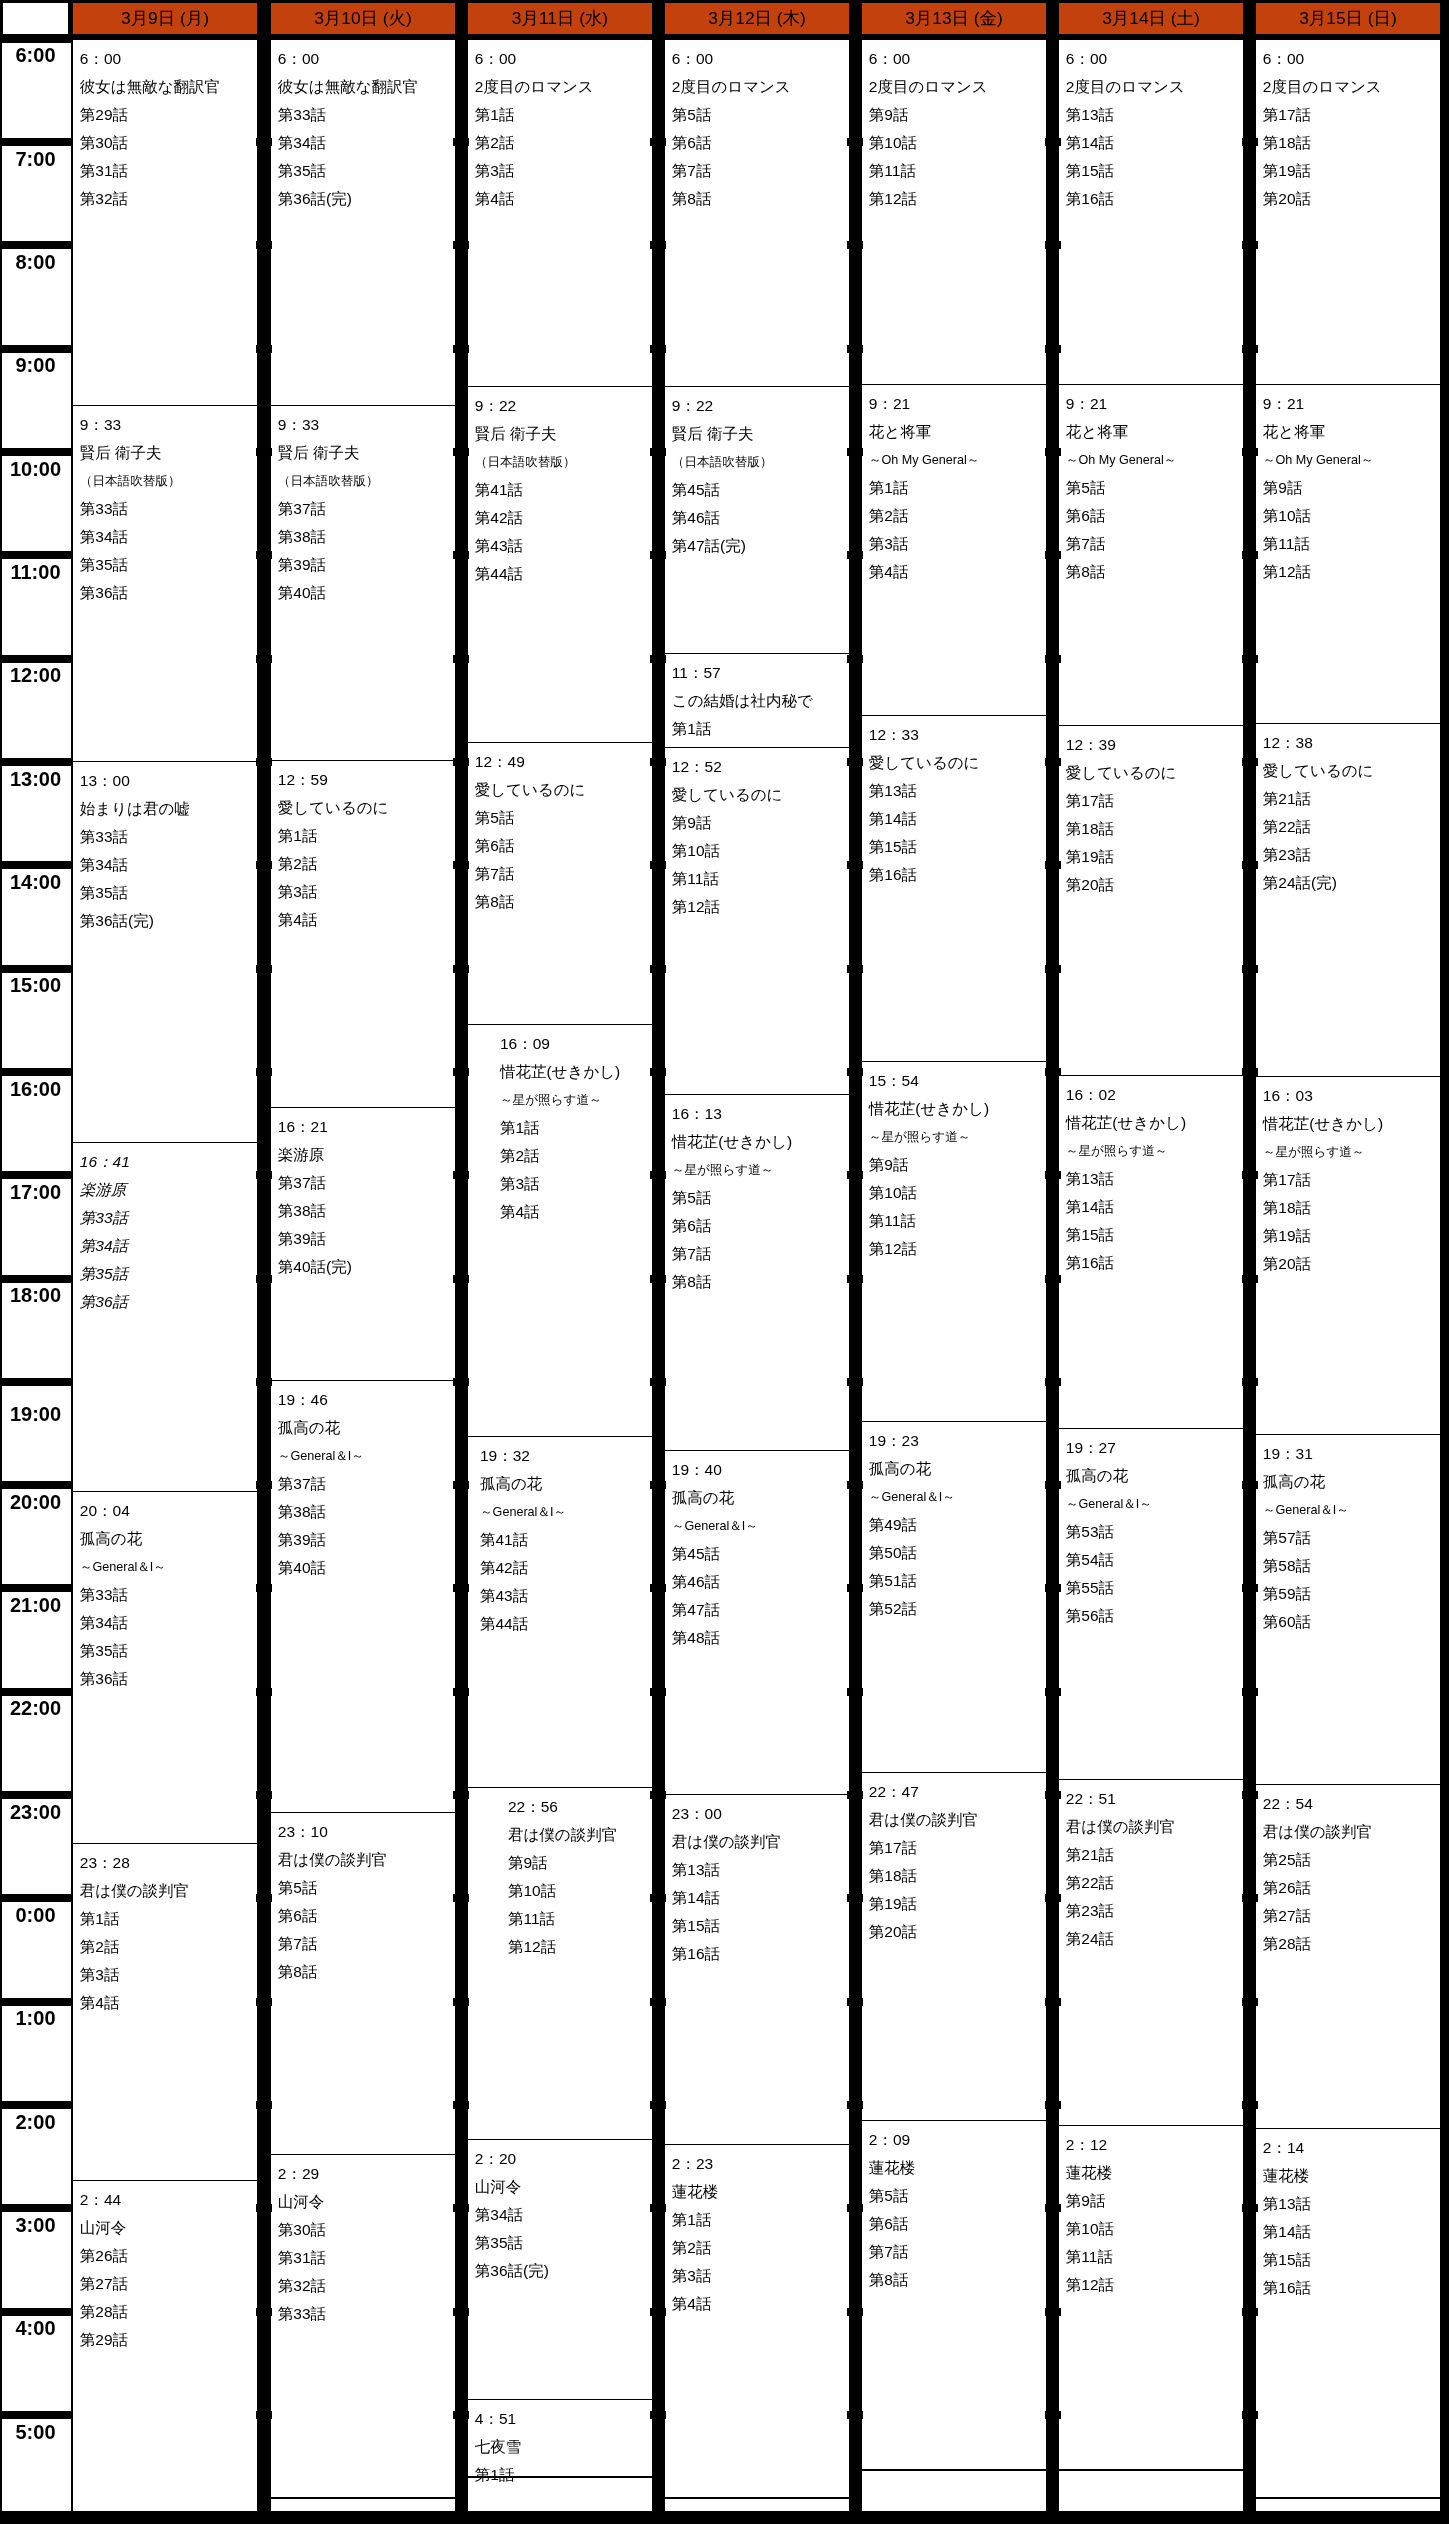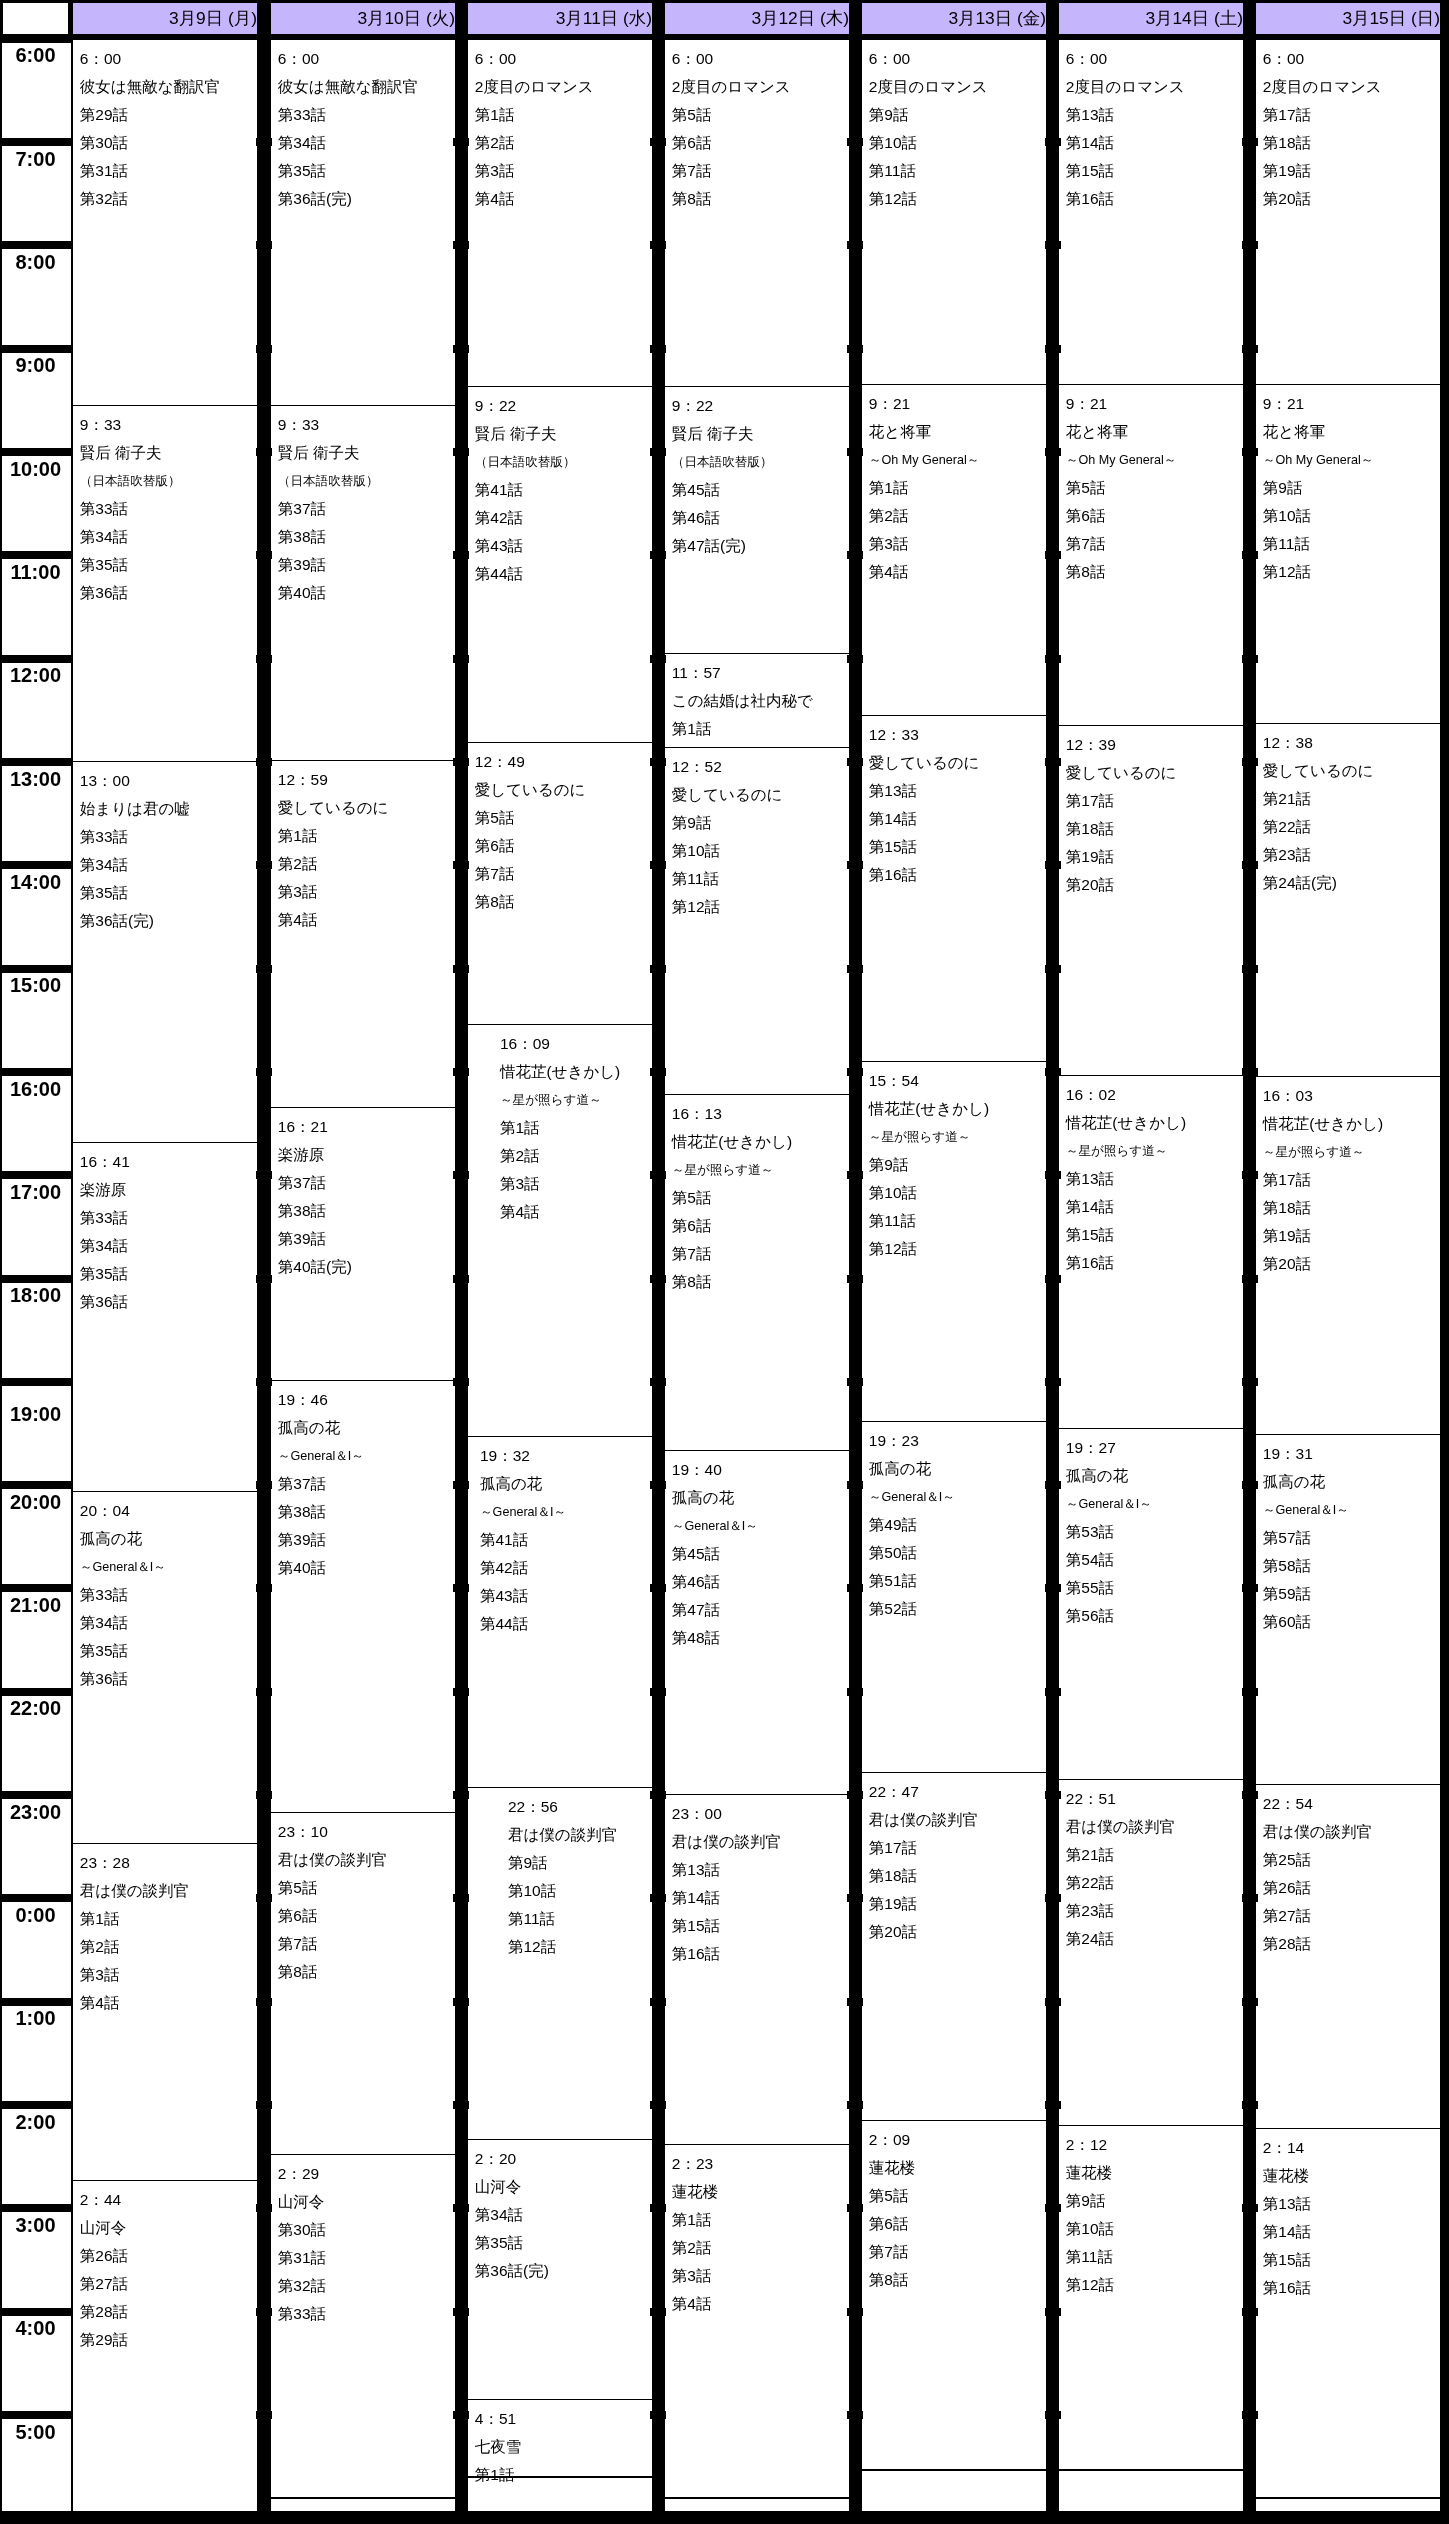--- a/index.html
+++ b/index.html
@@ -5,22 +5,22 @@
   html,body{margin:0;padding:0;background:#000;}
   .board{
     position:relative;width:1449px;height:2525px;background:#000;
     font-family:"Liberation Sans", sans-serif;color:#000;overflow:hidden;
   }
   .corner-cell{position:absolute;left:1.9px;top:1.9px;width:65px;height:31px;background:#fff;border:1.9px solid #000;}
   .gutter-bg{position:absolute;left:1.9px;top:39px;width:69px;height:2479px;background:#fff;}
   .gbar{position:absolute;left:0;width:74px;height:7.7px;background:#000;}
   .glabel{position:absolute;left:0;width:71px;text-align:center;font-weight:bold;font-size:20px;line-height:23px;}
   .day-col{position:absolute;top:0;width:186px;height:2525px;}
-  .day-header{position:absolute;top:1.9px;left:0;right:0;height:31px;background:#c4b5fd;border:1.9px solid #000;
-    text-align:right;line-height:31px;font-size:17.4px;font-weight:500;}
+  .day-header{position:absolute;top:1.9px;left:0;right:0;height:31px;background:#c2410c;border:1.9px solid #000;
+    text-align:center;line-height:31px;font-size:17.4px;font-weight:500;}
   .col-body{position:absolute;top:39px;left:0;right:0;height:2476px;background:#fff;border:1.9px solid #000;}
   .program{position:absolute;left:0;right:0;border-top:1.9px solid #000;padding:4.8px 2.9px 0 6.8px;
     font-size:15.5px;line-height:28px;white-space:nowrap;}
   .program.first{border-top:none;}
   .p-note{font-size:12.6px;line-height:28px;}
   .end-line{position:absolute;left:0;right:0;height:1.9px;background:#000;}
   .rung{position:absolute;width:15.5px;height:7.7px;background:#000;}
   .bottom-bar{position:absolute;left:0;top:2511px;width:1449px;height:13.5px;background:#000;}
 </style>
 </head>
@@ -101,21 +101,21 @@
             <div class="p-ep">第36話</div>
           </div>
           <div class="program" style="top: 721px;">
             <div class="p-time">13：00</div>
             <div class="p-title">始まりは君の嘘</div>
             <div class="p-ep">第33話</div>
             <div class="p-ep">第34話</div>
             <div class="p-ep">第35話</div>
             <div class="p-ep">第36話(完)</div>
           </div>
-          <div class="program" style="top: 1102px;">
+          <div class="program" style="top: 1102px; font-style: italic;">
             <div class="p-time">16：41</div>
             <div class="p-title">楽游原</div>
             <div class="p-ep">第33話</div>
             <div class="p-ep">第34話</div>
             <div class="p-ep">第35話</div>
             <div class="p-ep">第36話</div>
           </div>
           <div class="program" style="top: 1451px;">
             <div class="p-time">20：04</div>
             <div class="p-title">孤高の花</div>

